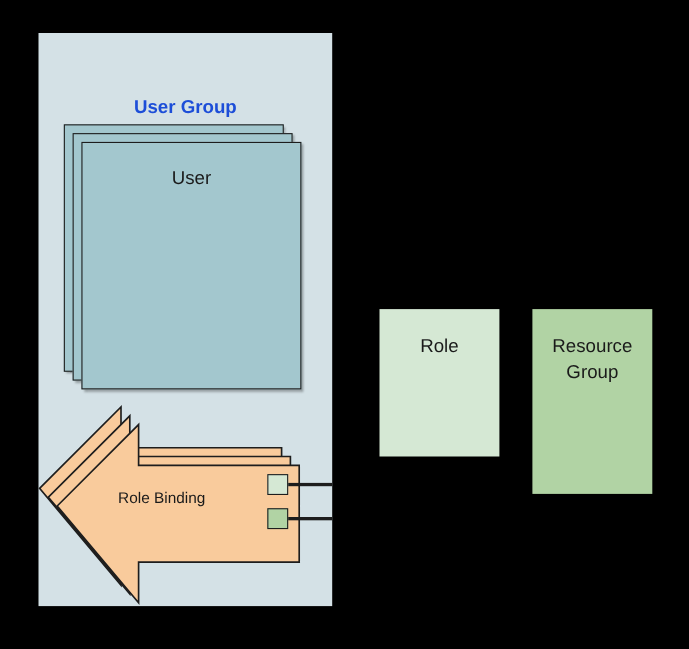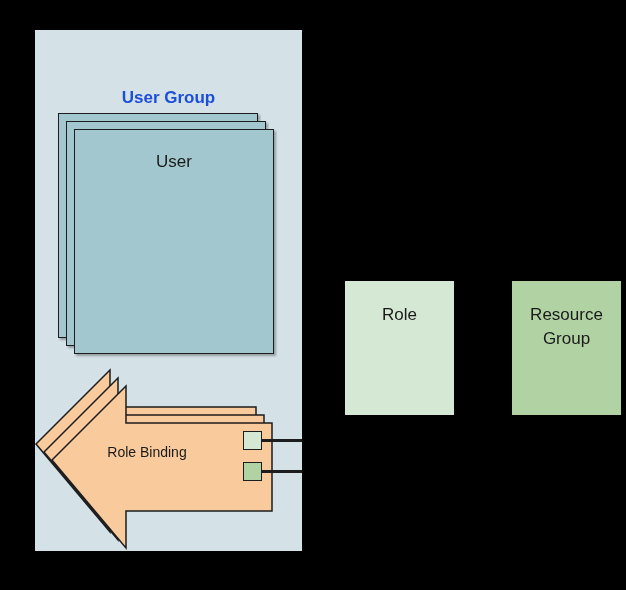--- a/index.html
+++ b/index.html
@@ -118,23 +118,22 @@
     left: 345px;
     top: 281px;
     width: 109px;
     height: 134px;
     background: #d5e8d4;
   }
   .box-resource {
     left: 484px;
     top: 281px;
     width: 109px;
-    height: 134px;
+    height: 168px;
     background: #b1d3a4;
-    margin-left: 28px;
   }
   .plain-box .bx-label {
     position: absolute;
     left: 0;
     right: 0;
     top: 22px;
     text-align: center;
     font-size: 17px;
     color: #1a1a1a;
     line-height: 24px;

